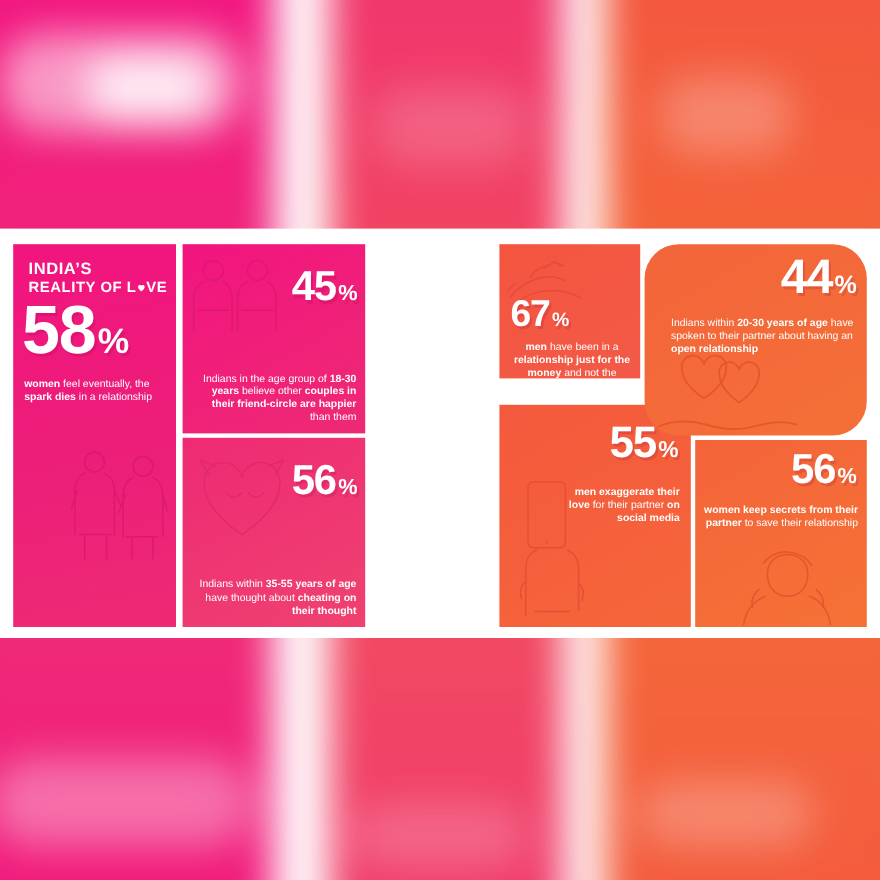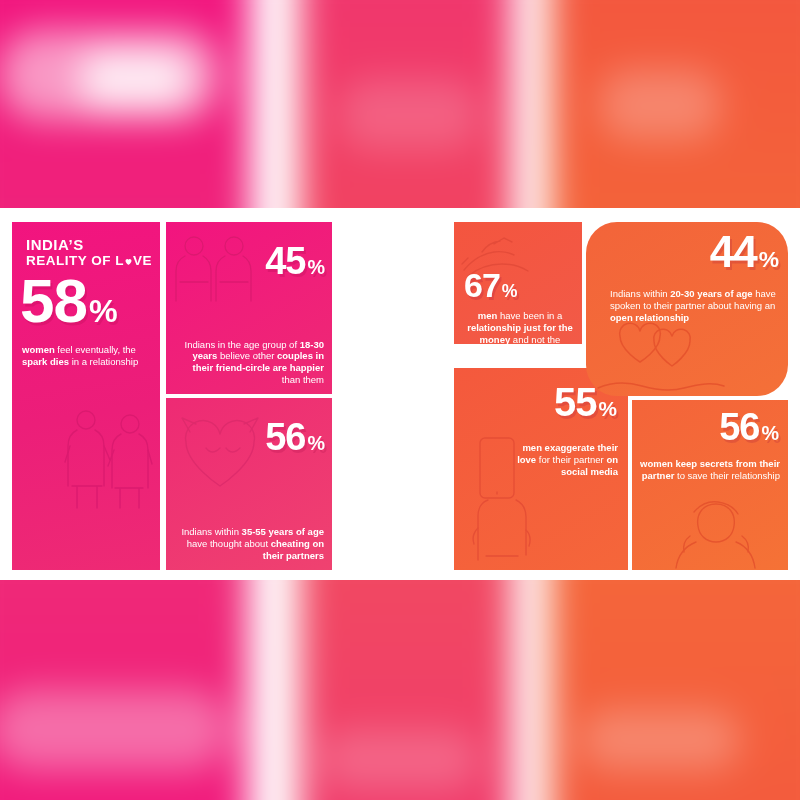--- a/index.html
+++ b/index.html
@@ -132,21 +132,21 @@
         <svg width="88" height="80" viewBox="0 0 88 80" fill="none" stroke="#dd2a6b" stroke-width="1.4" stroke-linecap="round" stroke-linejoin="round">
           <path d="M44 72S10 50 10 28a16 16 0 0 1 34-8 16 16 0 0 1 34 8c0 22-34 44-34 44z"></path>
           <path d="M14 18L6 4l14 6M74 18l8-14-14 6"></path>
           <path d="M30 34q6 8 14 0M50 34q6 8 14 0"></path>
         </svg>
       </span>
       <div class="pct" style="position:absolute;right:8px;top:22px;font-size:38px;color:#fff;">
         <span>56</span><span class="sym">%</span>
       </div>
       <div class="cap" style="position:absolute;right:8px;bottom:8px;width:150px;text-align:right;">
-        Indians within <b>35-55 years of age</b> have thought about <b>cheating on their partners</b>
+        Indians within <b>35-55 years of age</b> have thought about <b>cheating on their thought</b>
       </div>
     </div>
 
 
     <div class="card" style="left:454px;top:14px;width:128px;height:122px;background:linear-gradient(150deg,#f4553f 0%,#f25a47 100%);text-align:center;">
       <span class="art" style="left:4px;top:4px;">
         <svg width="78" height="66" viewBox="0 0 78 66" fill="none" stroke="#e24a38" stroke-width="1.4" stroke-linecap="round" stroke-linejoin="round">
           <path d="M6 44c8-10 18-16 30-18 8-1 14 0 20 3"></path>
           <path d="M24 26c4-6 10-10 18-11M36 18l10-6M46 12l8 4"></path>
           <path d="M10 50c10-8 22-12 34-12 10 0 18 2 26 7"></path>

